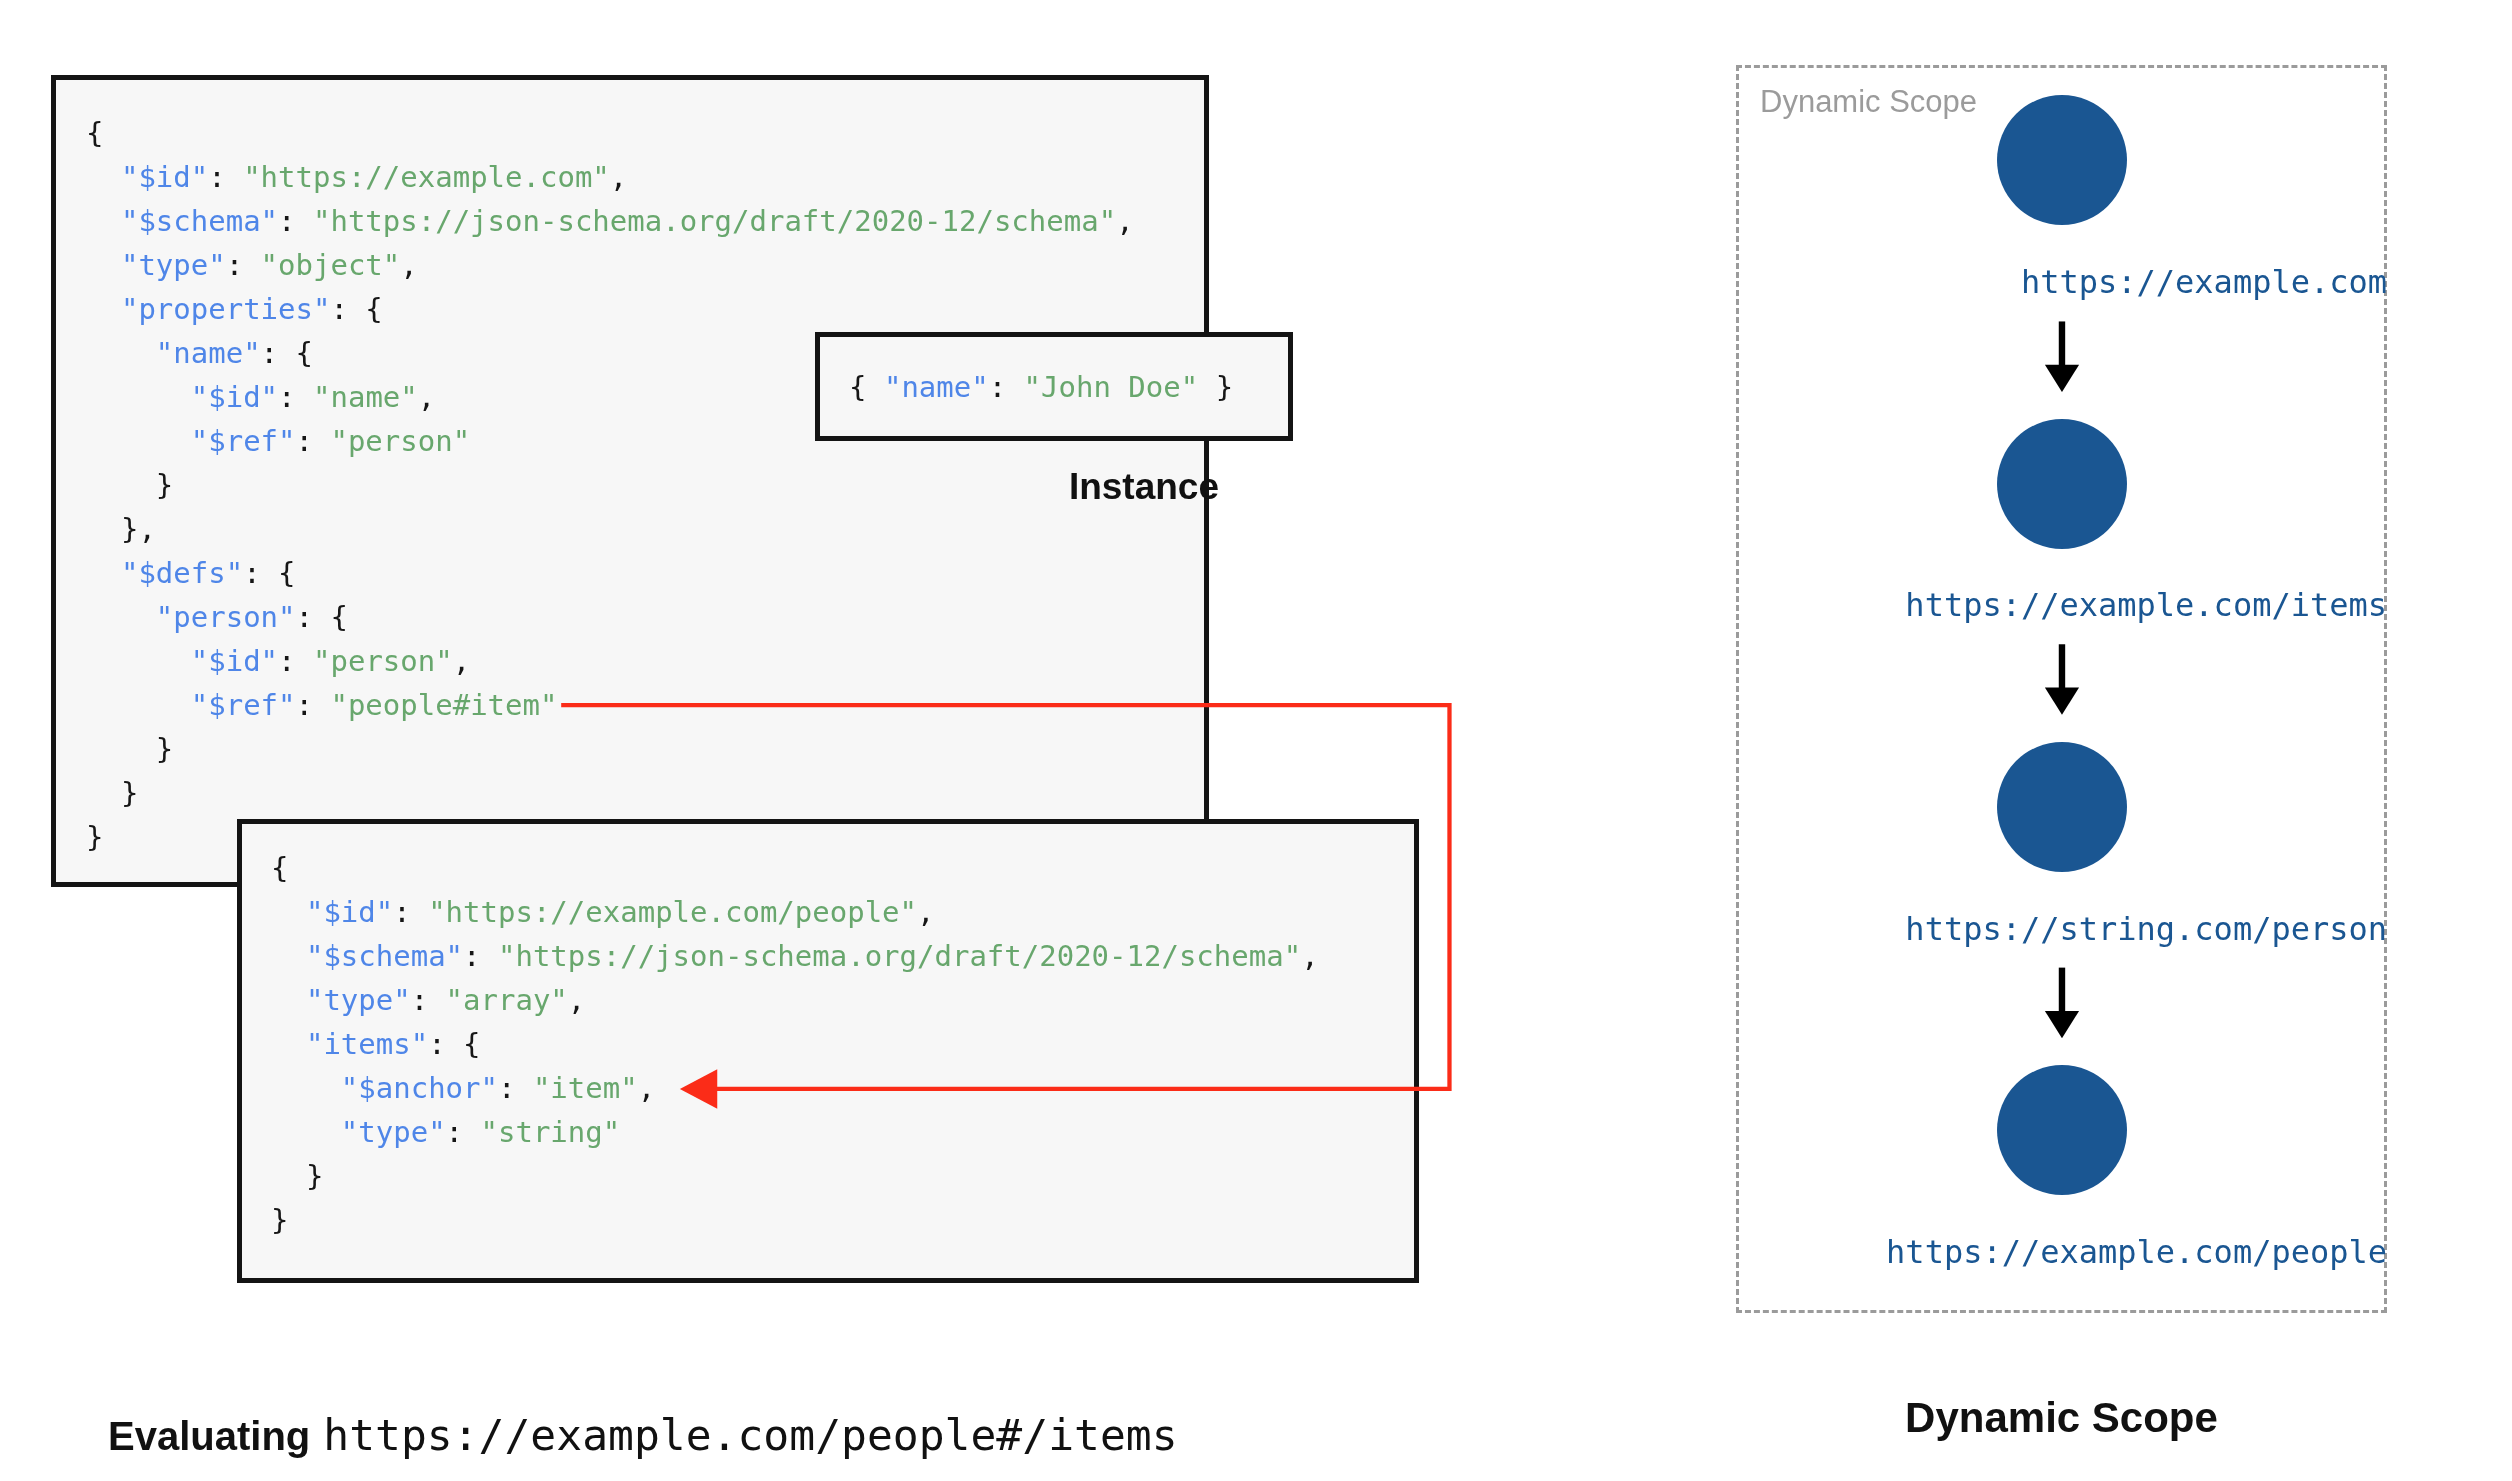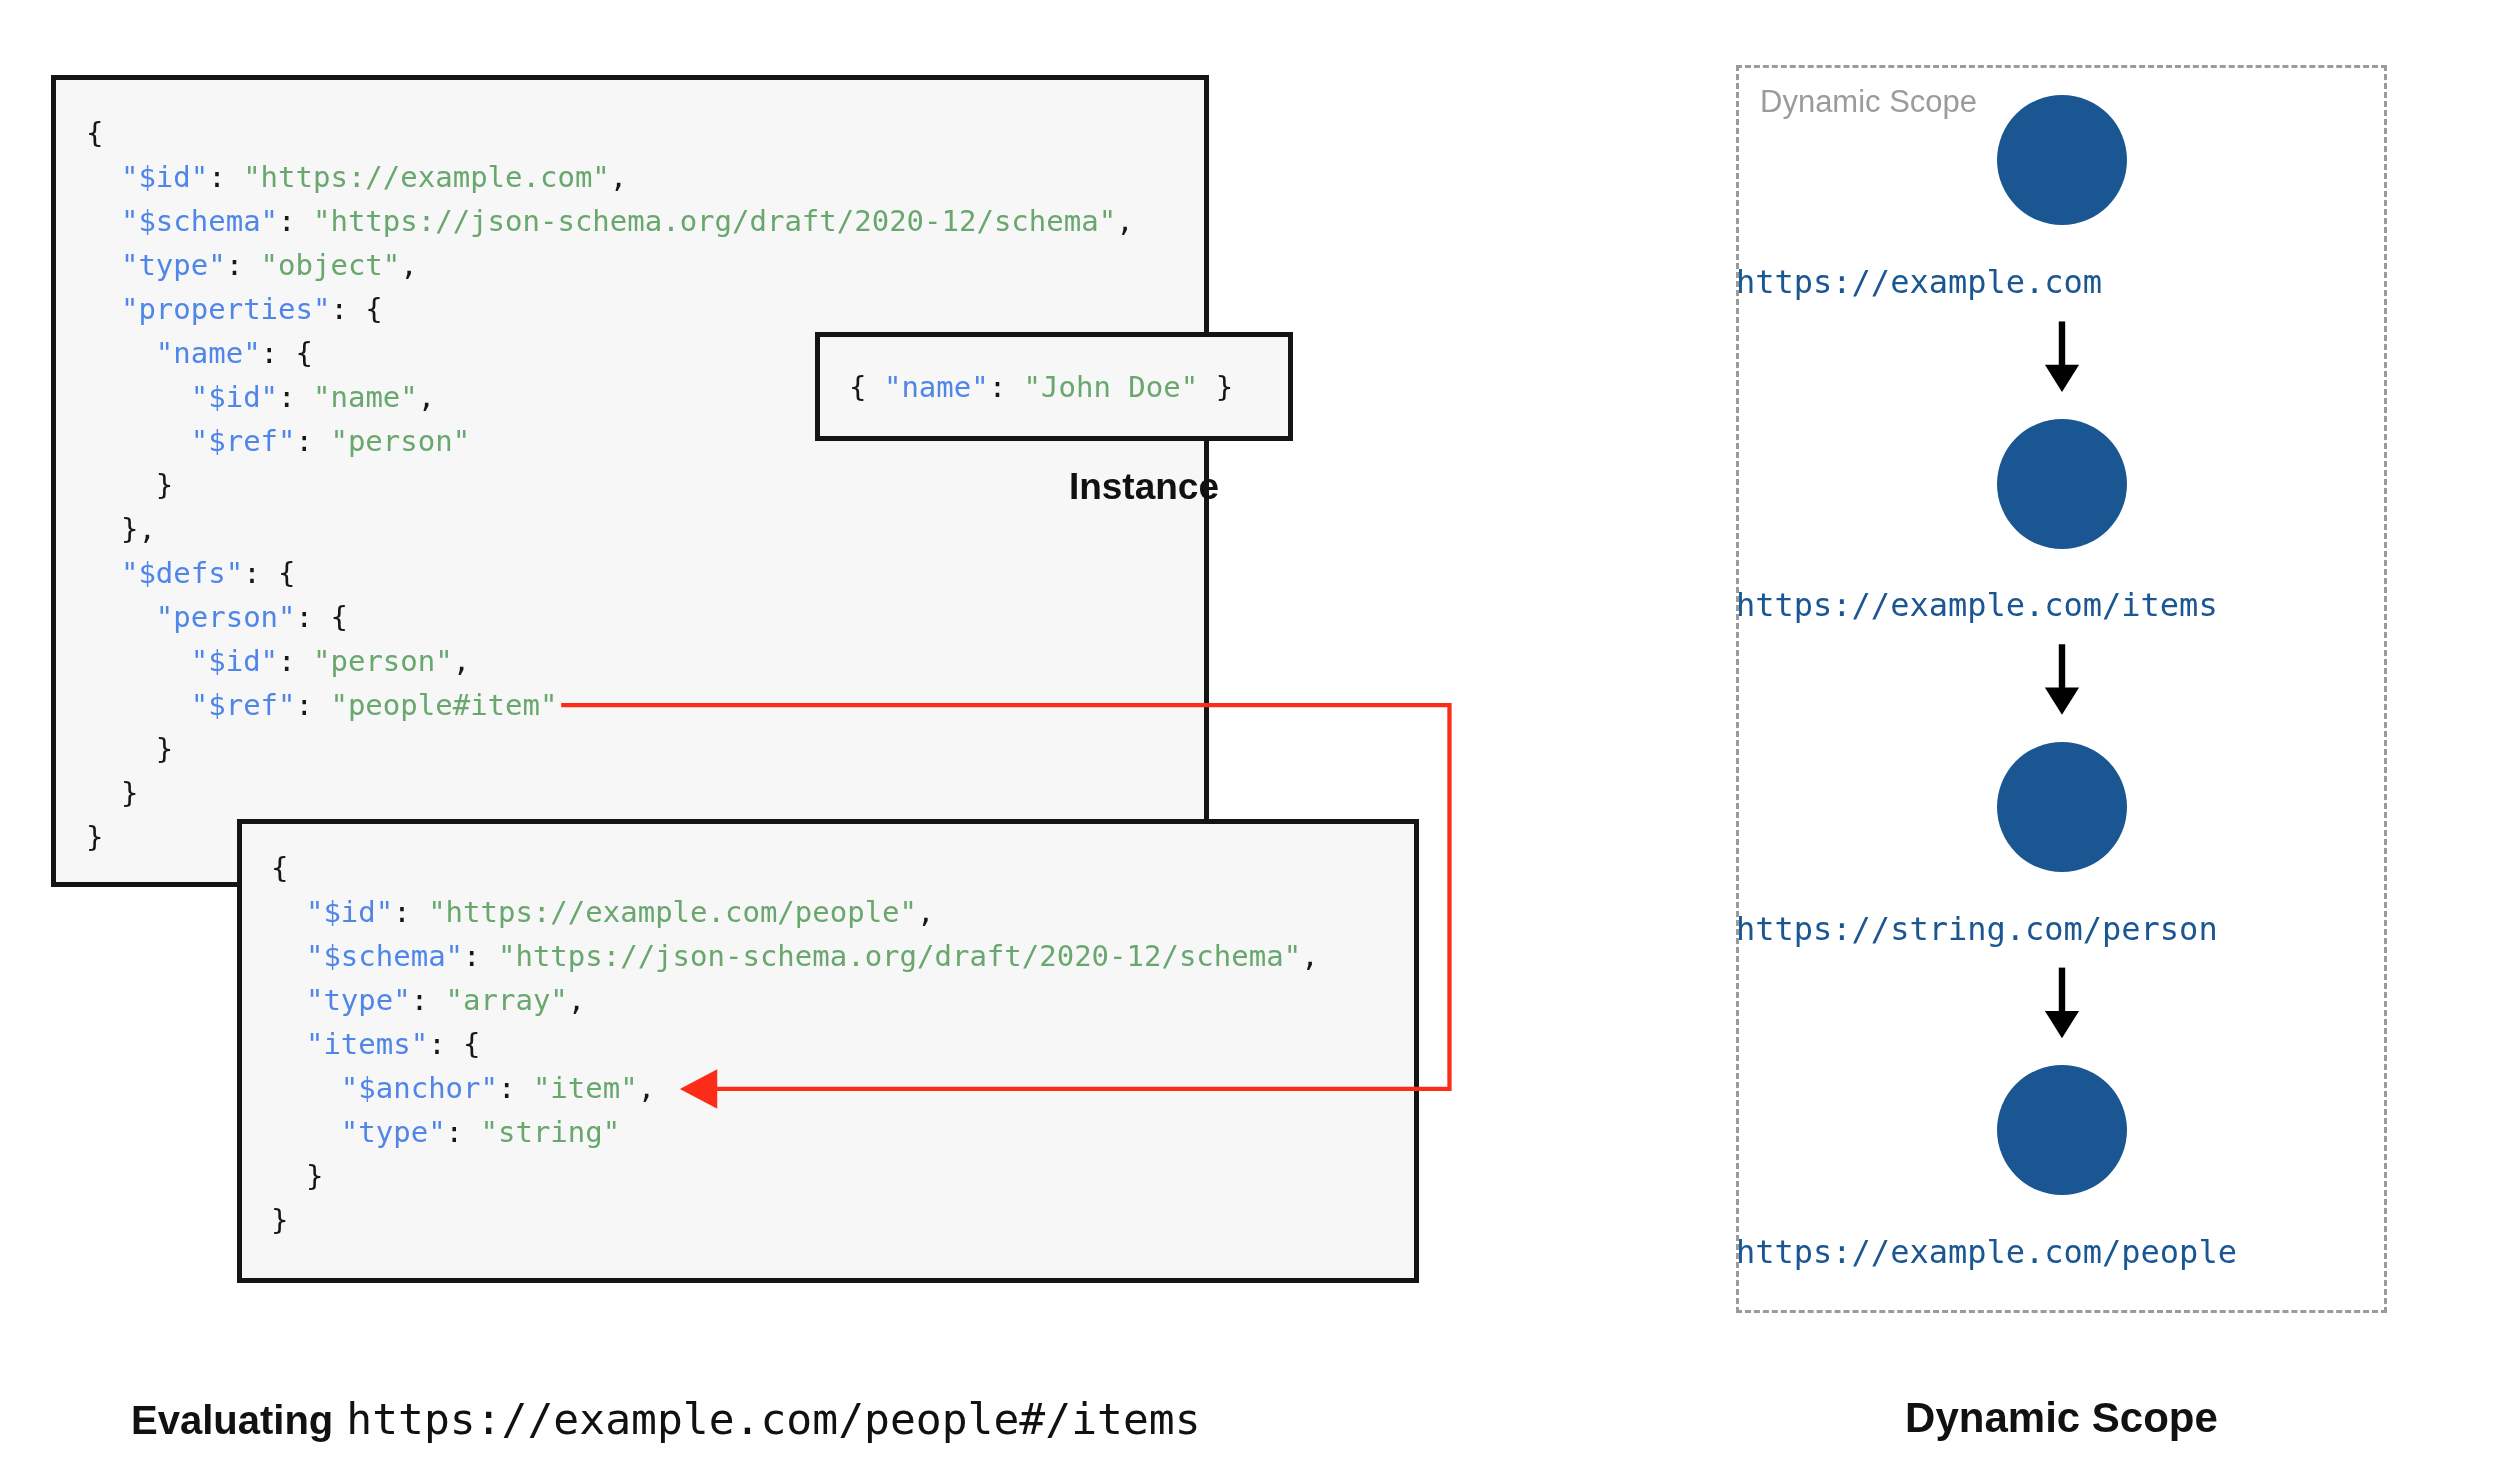--- a/index.html
+++ b/index.html
@@ -32,28 +32,28 @@
   
   #connector-layer{position:absolute;left:0;top:0;width:2512px;height:1482px;z-index:5;
                    pointer-events:none;}
 
   
   #dynamic-scope-panel{position:absolute;left:1736px;top:65px;width:651px;height:1248px;
                        border:3.2px dashed var(--muted);box-sizing:border-box;background:#ffffff;z-index:1;}
   #dynamic-scope-watermark{position:absolute;left:1760px;top:84px;font-size:31px;color:var(--muted);z-index:2;}
   .scope-node-circle{position:absolute;width:130px;height:130px;border-radius:50%;
                      background:var(--node);left:1997px;z-index:2;}
-  .scope-node-url{position:absolute;left:1736px;width:651px;text-align:left;
+  .scope-node-url{position:absolute;left:1736px;width:651px;text-align:right;
                   font-family:"DejaVu Sans Mono",monospace;font-size:32px;color:var(--url);z-index:2;}
 
   
   .caption{position:absolute;top:1394px;height:59px;white-space:nowrap;z-index:4;}
   .cap-bold{font-family:"Liberation Sans",sans-serif;font-weight:bold;font-size:40px;color:var(--ink);}
   .cap-mono{font-family:"DejaVu Sans Mono",monospace;font-size:43px;color:var(--ink);}
-  #evaluating-caption{left:131px;}
+  #evaluating-caption{left:108px;margin-top:16px;}
   #evaluating-caption .cap-bold{margin-right:13px;}
   #dynamic-scope-caption{left:1736px;width:651px;text-align:center;font-weight:bold;
                          font-size:42px;color:var(--ink);}
 </style>
 </head>
 <body>
 
 <div class="page">
 
   <div class="code-box code" id="schema-root-box"><div class="code-line"><span class="tok-p">{</span></div><div class="code-line"><span class="tok-p">  </span><span class="tok-k">"$id"</span><span class="tok-p">: </span><span class="tok-s">"https://example.com"</span><span class="tok-p">,</span></div><div class="code-line"><span class="tok-p">  </span><span class="tok-k">"$schema"</span><span class="tok-p">: </span><span class="tok-s">"https://json-schema.org/draft/2020-12/schema"</span><span class="tok-p">,</span></div><div class="code-line"><span class="tok-p">  </span><span class="tok-k">"type"</span><span class="tok-p">: </span><span class="tok-s">"object"</span><span class="tok-p">,</span></div><div class="code-line"><span class="tok-p">  </span><span class="tok-k">"properties"</span><span class="tok-p">: {</span></div><div class="code-line"><span class="tok-p">    </span><span class="tok-k">"name"</span><span class="tok-p">: {</span></div><div class="code-line"><span class="tok-p">      </span><span class="tok-k">"$id"</span><span class="tok-p">: </span><span class="tok-s">"name"</span><span class="tok-p">,</span></div><div class="code-line"><span class="tok-p">      </span><span class="tok-k">"$ref"</span><span class="tok-p">: </span><span class="tok-s">"person"</span></div><div class="code-line"><span class="tok-p">    }</span></div><div class="code-line"><span class="tok-p">  },</span></div><div class="code-line"><span class="tok-p">  </span><span class="tok-k">"$defs"</span><span class="tok-p">: {</span></div><div class="code-line"><span class="tok-p">    </span><span class="tok-k">"person"</span><span class="tok-p">: {</span></div><div class="code-line"><span class="tok-p">      </span><span class="tok-k">"$id"</span><span class="tok-p">: </span><span class="tok-s">"person"</span><span class="tok-p">,</span></div><div class="code-line"><span class="tok-p">      </span><span class="tok-k">"$ref"</span><span class="tok-p">: </span><span class="tok-s">"people#item"</span></div><div class="code-line"><span class="tok-p">    }</span></div><div class="code-line"><span class="tok-p">  }</span></div><div class="code-line"><span class="tok-p">}</span></div></div>

